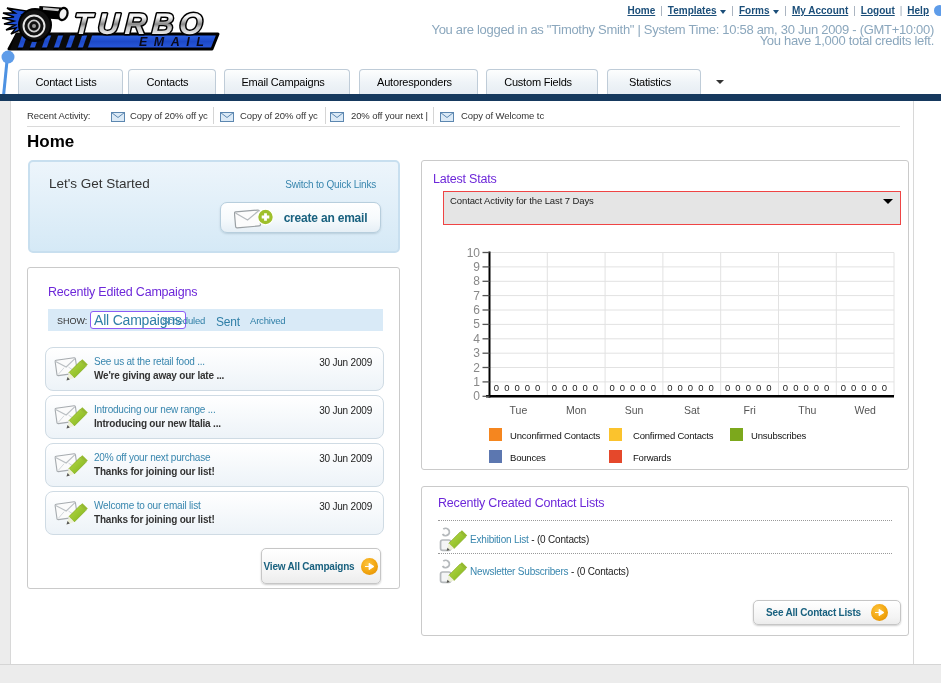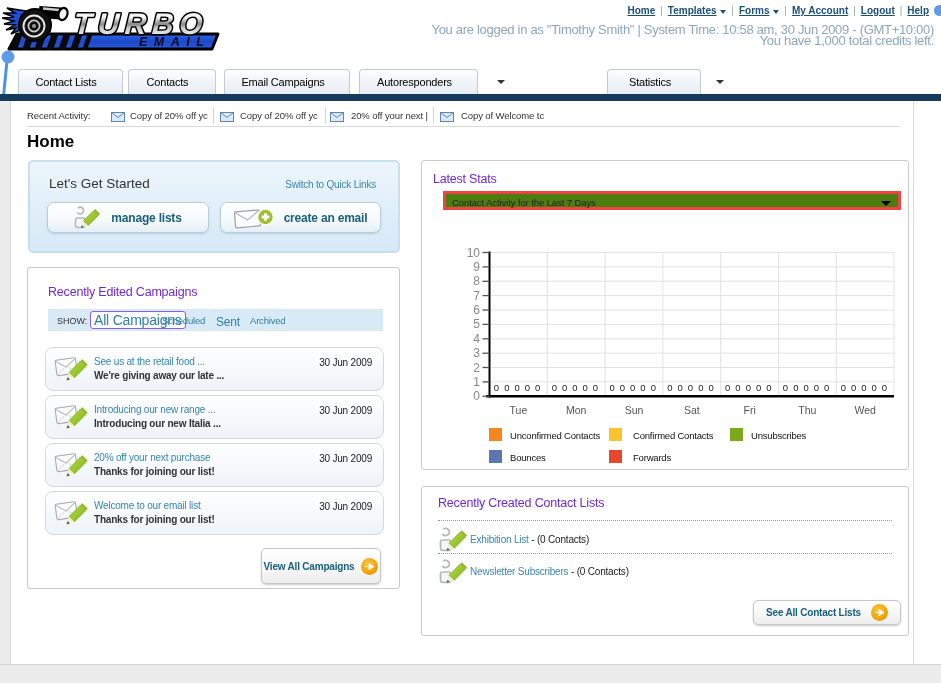--- a/index.html
+++ b/index.html
@@ -116,20 +116,27 @@
     <svg width="17" height="13" viewBox="0 0 17 13" style="margin-right:6px">
       <rect x="1" y="1" width="15" height="11" rx="1" fill="#eef6fc" stroke="#6f9fc0" stroke-width="1.4"></rect>
       <path d="M1.5 1.5 L8.5 7 L15.5 1.5" fill="none" stroke="#6f9fc0" stroke-width="1.4"></path>
     </svg>Email Campaigns<span class="caret"></span></div>
   <div class="tab" style="left:359px;width:119px">
     <svg width="17" height="14" viewBox="0 0 17 14" style="margin-right:6px">
       <rect x="1" y="1" width="14" height="10" rx="1" fill="#eef6fc" stroke="#6f9fc0" stroke-width="1.4"></rect>
       <path d="M1.5 1.5 L8 6.5 L14.5 1.5" fill="none" stroke="#6f9fc0" stroke-width="1.4"></path>
       <path d="M9 9 a4 4 0 1 1 1 4 M10 13 l-2.2 .6 M10 13 l.6 -2.2" fill="none" stroke="#57a018" stroke-width="1.8"></path>
     </svg>Autoresponders<span class="caret"></span></div>
+  <div class="tab" style="left:486px;width:112px">
+    <svg width="15" height="15" viewBox="0 0 15 15" style="margin-right:6px">
+      <rect x="4" y="1" width="9" height="10" fill="#dbe7f0" stroke="#7e97aa"></rect>
+      <rect x="2.5" y="2.5" width="9" height="10" fill="#e8f0f6" stroke="#7e97aa"></rect>
+      <rect x="1" y="4" width="9" height="10" fill="#f6fafc" stroke="#7e97aa"></rect>
+      <path d="M3 7 h5 M3 9 h5 M3 11 h5" stroke="#9fb6c6" stroke-width="1"></path>
+    </svg>Custom Fields<span class="caret"></span></div>
   <div class="tab" style="left:607px;width:94px">
     <svg width="15" height="14" viewBox="0 0 15 14" style="margin-right:6px">
       <rect x="1" y="5" width="3.4" height="8" fill="#c8382a"></rect>
       <rect x="5.6" y="1.5" width="3.4" height="11.5" fill="#4d6fb0"></rect>
       <rect x="10.2" y="7" width="3.4" height="6" fill="#e8952e"></rect>
     </svg>Statistics<span class="caret"></span></div>
 </div>
 
 <div class="abs" style="left:0;top:94px;width:941px;height:7px;background:#16395E"></div>
 
@@ -199,24 +206,20 @@
     <g id="orangearrow">
       <circle cx="8.5" cy="8.5" r="8.5" fill="url(#ograd)"></circle>
       <path d="M4 8.5 h4 v-3.2 l5 3.2 l-5 3.2 v-3.2 Z" fill="#fff" stroke="#fff" stroke-width="0.8" stroke-linejoin="round"></path>
     </g>
   </defs>
 </svg>
 
 <div class="abs" style="left:28px;top:160px;width:372px;height:93px;border:2px solid #C8DFEF;border-radius:5px;background:linear-gradient(#EDF5FB,#D5E9F6)">
   <div class="abs" style="left:19px;top:14px;font-size:13.5px;color:#333">Let's Get Started</div>
   <div class="abs blue" style="right:22px;top:17px;font-size:10px;letter-spacing:-0.2px">Switch to Quick Links</div>
-  <div class="bigbtn" style="left:17px;top:40px;width:162px;height:31px">
-    <svg width="27" height="24" viewBox="0 0 27 24" style="margin-right:10px">
-        <use href="#personpencil"></use>
-      </svg>manage lists</div>
   <div class="bigbtn" style="left:190px;top:40px;width:161px;height:31px">
     <svg width="42" height="24" viewBox="0 0 42 24" style="margin-right:8px">
       <g transform="rotate(-5 13 13)">
           <rect x="1" y="5" width="25" height="16" rx="1.5" fill="#fcfcfc" stroke="#9aa0a4" stroke-width="1.2"></rect>
       <path d="M2 6 L13.5 14 L25 6" fill="none" stroke="#b5babe" stroke-width="1.2"></path>
         </g>
       <circle cx="31.5" cy="11" r="7.8" fill="#9FC02C" stroke="#fff" stroke-width="1.2"></circle>
       <path d="M27.7 11 h7.6 M31.5 7.2 v7.6" stroke="#fff" stroke-width="2.8"></path>
     </svg>create an email</div>
 </div>
@@ -263,21 +266,21 @@
       <div class="dt">30 Jun 2009</div>
   </div>
   <div class="navbtn" style="left:233px;top:280px;width:120px;height:36px">View All Campaigns
     <svg width="17" height="17" viewBox="0 0 17 17" style="margin-left:7px">
         <use href="#orangearrow"></use>
       </svg></div>
 </div>
 
 <div class="panel" style="left:421px;top:160px;width:488px;height:310px">
   <div class="ptitle" style="left:11px;top:11px">Latest Stats</div>
-  <div class="abs" style="left:21px;top:30px;width:458px;height:19px;border:3px solid #ef4444;background:#4d7c0f">
+  <div class="abs" style="left:21px;top:30px;width:458px;height:34px;border:1px solid #ef4444;background:#e5e5e5">
     <div class="abs" style="left:6px;top:3px;font-size:9.5px;letter-spacing:-0.1px;color:#222">Contact Activity for the Last 7 Days</div>
     <div class="abs" style="right:7px;top:7px;width:0;height:0;border-left:5px solid transparent;border-right:5px solid transparent;border-top:5px solid #000"></div>
   </div>
   <svg class="abs" style="left:0;top:80px" width="488" height="185" viewBox="0 0 488 185">
     <g stroke="#e2e2e2" stroke-width="1">
         <line x1="67.5" y1="11.5" x2="472" y2="11.5"></line>
         <line x1="67.5" y1="25.9" x2="472" y2="25.9"></line>
         <line x1="67.5" y1="40.3" x2="472" y2="40.3"></line>
         <line x1="67.5" y1="54.6" x2="472" y2="54.6"></line>
         <line x1="67.5" y1="69.0" x2="472" y2="69.0"></line>

